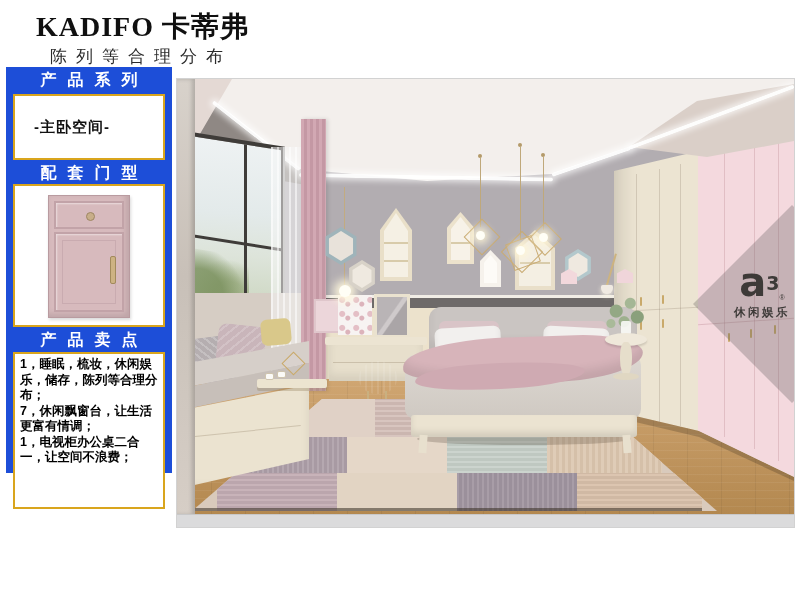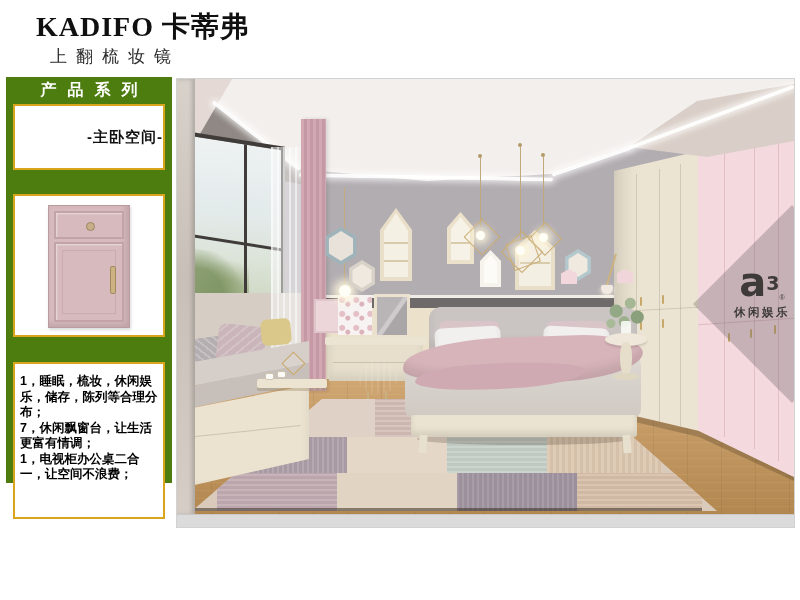--- a/index.html
+++ b/index.html
@@ -6,29 +6,29 @@
     font-family:"Liberation Sans","DejaVu Sans",sans-serif;}
   .abs{position:absolute;}
   #stage{position:relative;width:800px;height:600px;background:#fff;text-decoration:underline;}
 
   
   .brand{left:36px;top:8px;font-family:"Liberation Serif","DejaVu Serif",serif;
     font-weight:700;font-size:28px;color:#101010;letter-spacing:1px;}
   .brand-sub{left:50px;top:45px;font-size:17px;color:#2b2b2b;letter-spacing:9px;font-weight:400;}
 
   
-  .sidebar{left:6px;top:77px;width:166px;height:406px;background:#4d7c0f;}
+  .sidebar{left:6px;top:67px;width:166px;height:406px;background:#1d4ed8;}
   .sec-title{left:0;width:100%;color:#fff;font-weight:700;font-size:16px;
     letter-spacing:11px;padding-left:11px;box-sizing:border-box;text-align:center;height:22px;line-height:22px;}
   .t1{top:2px;} .t2{top:95px;} .t3{top:262px;}
   .gold-box{left:7px;width:152px;background:#fff;border:2px solid #d9a51d;box-sizing:border-box;}
-  .box1{top:27px;height:66px;display:flex;align-items:center;justify-content:flex-end;}
+  .box1{top:27px;height:66px;display:flex;align-items:center;justify-content:flex-start;padding-left:19px;}
   .series-value{font-size:15px;font-weight:700;color:#111;letter-spacing:1px;}
   .box2{top:117px;height:143px;}
-  .box3{top:285px;height:157px;padding:10px 5px;}
+  .box3{top:285px;height:157px;padding:3px 5px;}
   .sell-text p{margin:0;font-size:12.5px;line-height:15.5px;font-weight:700;color:#000;}
 
   
   .door{left:50%;top:9px;transform:translateX(-50%);width:80px;height:121px;
     background:#d7babd;border:1px solid #b99ba0;box-shadow:inset -3px -3px 6px rgba(0,0,0,.12),1px 2px 3px rgba(0,0,0,.15);}
   .door-drawer{left:5px;top:5px;right:5px;height:24px;border:2px solid #c2a3a8;background:#d7babd;
     box-shadow:inset 1px 1px 2px rgba(255,255,255,.5);}
   .door-knob{left:50%;top:50%;width:7px;height:7px;margin:-3.5px 0 0 -3.5px;border-radius:50%;
     background:#c8ae89;border:1px solid #9e8663;}
   .door-panel{left:5px;top:36px;right:5px;bottom:5px;border:2px solid #c2a3a8;background:#d7babd;
@@ -187,40 +187,42 @@
   .wm-sup{font-family:"DejaVu Sans",sans-serif;font-weight:700;font-size:19px;vertical-align:super;}
   .wm-reg{font-size:7px;vertical-align:sub;}
   .wm-name{font-size:11.5px;font-weight:700;letter-spacing:2.5px;margin-top:4px;}
 </style>
 </head>
 <body>
 
 <div id="stage">
 
   <div class="abs brand">KADIFO 卡蒂弗</div>
-  <div class="abs brand-sub">上翻梳妆镜</div>
+  <div class="abs brand-sub">陈列等合理分布</div>
 
   <div class="abs sidebar">
     <div class="abs sec-title t1">产品系列</div>
     <div class="abs gold-box box1">
       <span class="series-value">-主卧空间-</span>
     </div>
 
+    <div class="abs sec-title t2">配套门型</div>
     <div class="abs gold-box box2">
       <div class="abs door">
         <div class="abs door-drawer">
           <div class="abs door-knob"></div>
         </div>
         <div class="abs door-panel">
           <div class="abs door-inner"></div>
           <div class="abs door-handle"></div>
         </div>
       </div>
     </div>
 
+    <div class="abs sec-title t3">产品卖点</div>
     <div class="abs gold-box box3 sell-text">
       <p>1，睡眠，梳妆，休闲娱乐，储存，陈列等合理分布；</p>
       <p>7，休闲飘窗台，让生活更富有情调；</p>
       <p>1，电视柜办公桌二合一，让空间不浪费；</p>
     </div>
   </div>
 
   <div class="abs photo">
     <div class="abs scene">
 

